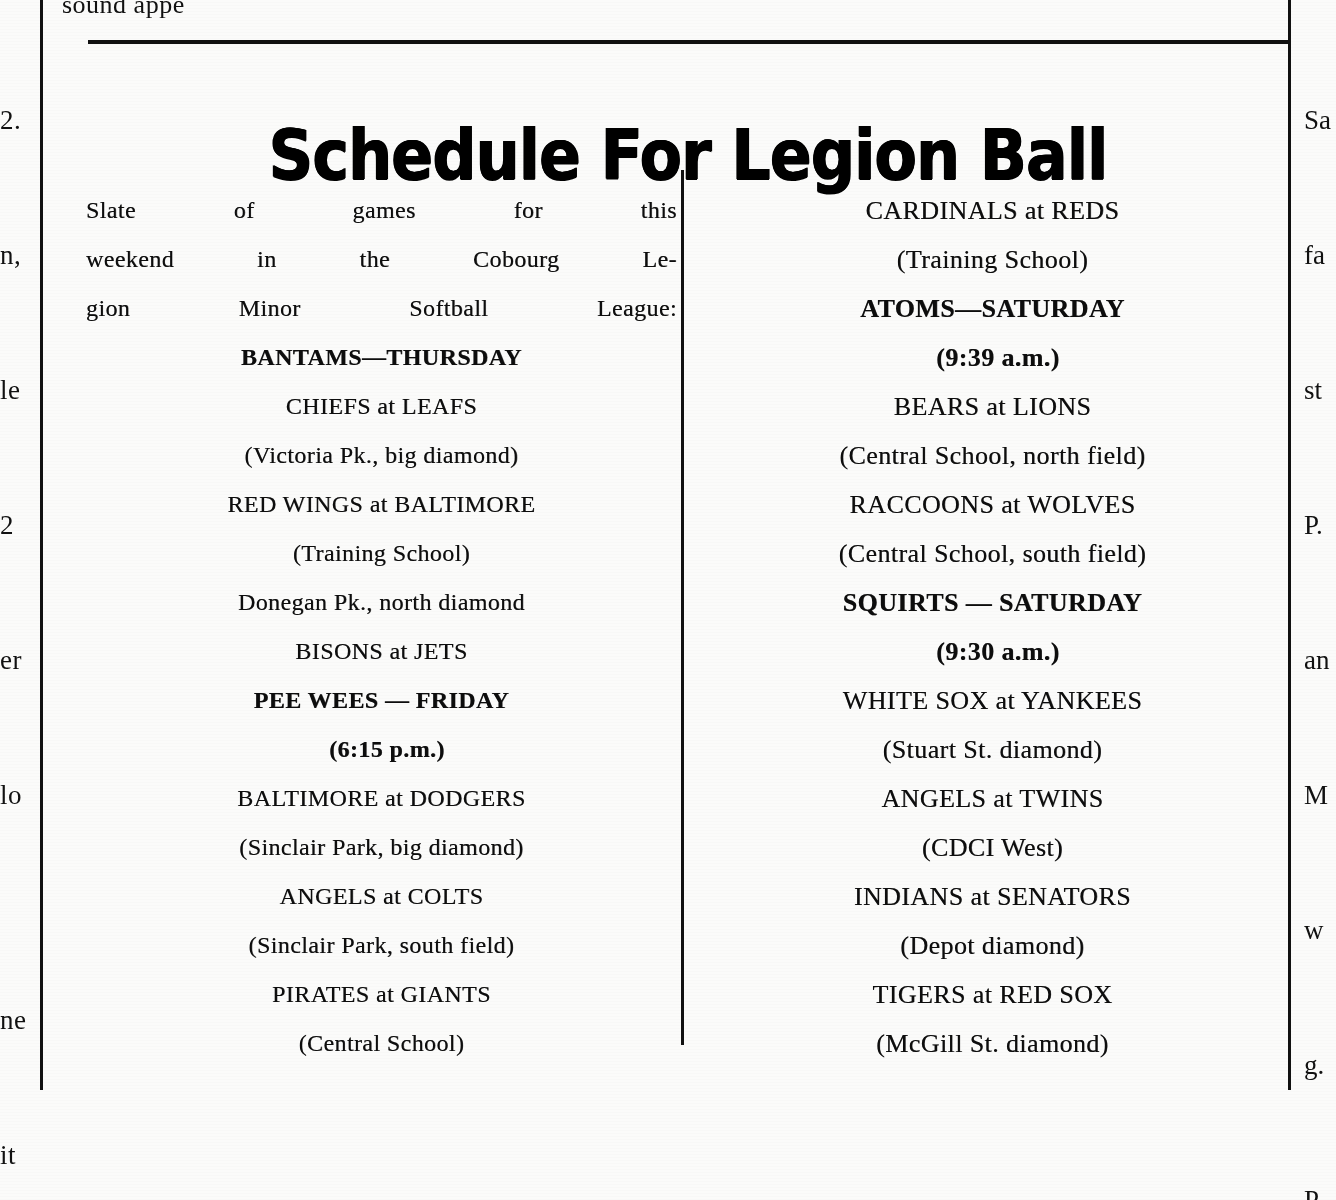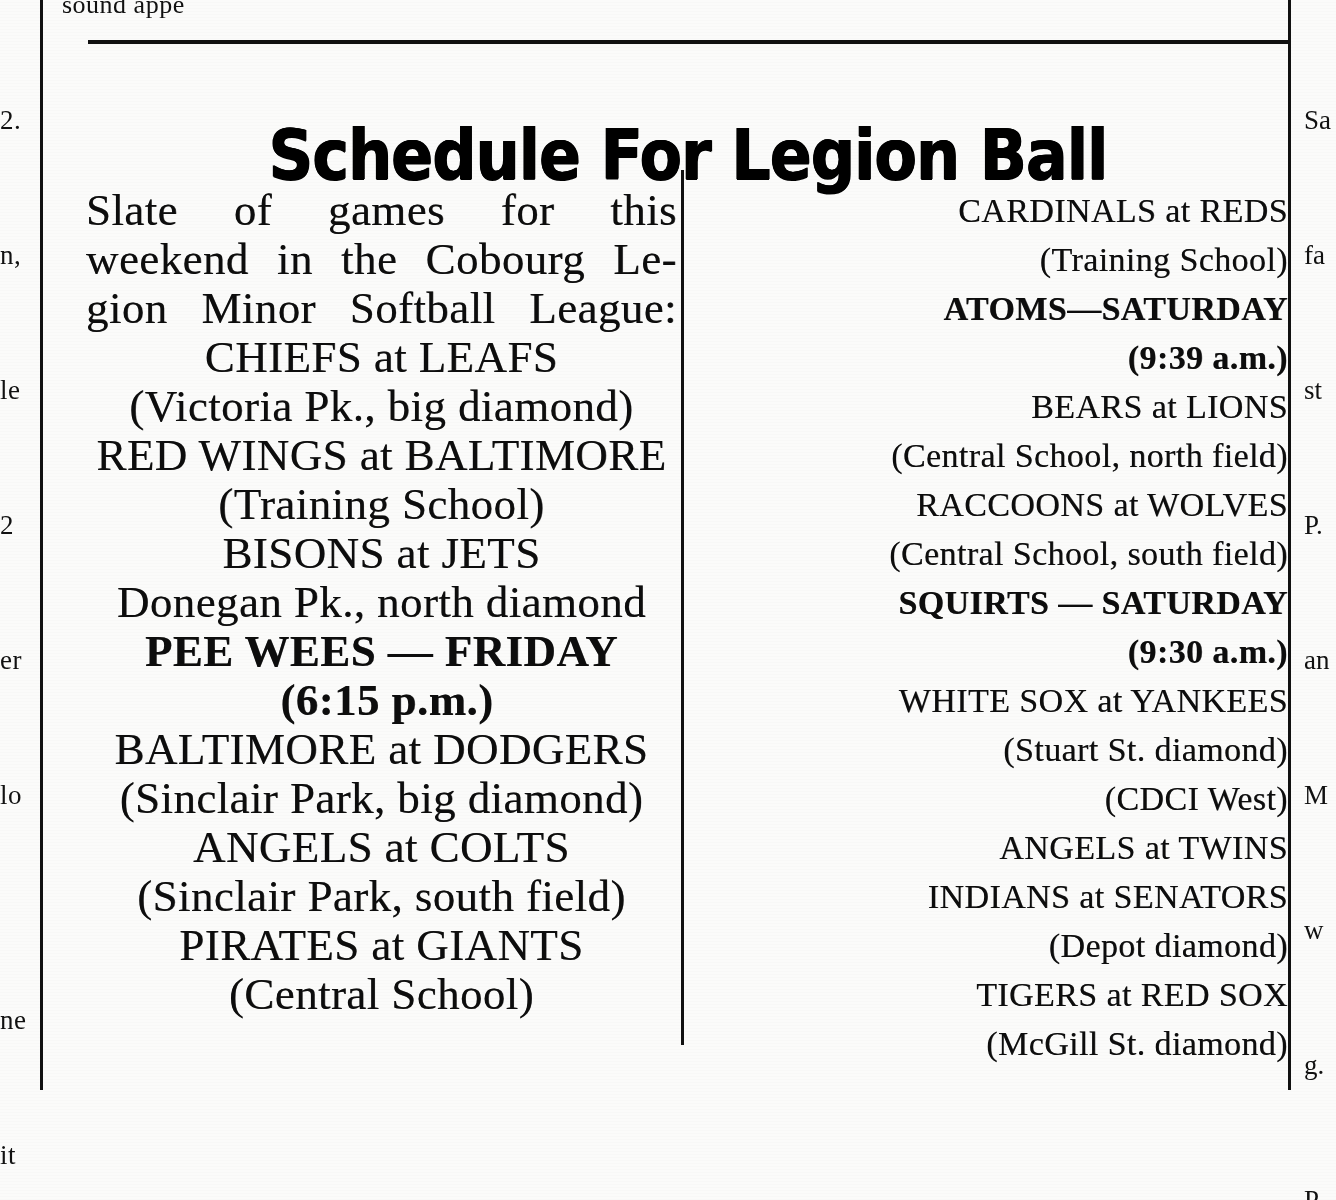--- a/index.html
+++ b/index.html
@@ -108,22 +108,22 @@
     font-weight: 700;
   }
   .line.venue {
     font-size: 32px;
   }
   .line.time {
     font-weight: 700;
     font-size: 32px;
     padding-left: 11px;
   }
-  .col-left .line { font-size: 45px; }
-  .col-right .line { font-size: 34px; text-align: right; }
+  .col-left .line { font-size: 24px; }
+  .col-right .line { font-size: 26px; }
 
   
   .line { text-shadow: 0.35px 0 0 rgba(0,0,0,.55); }
 
   
   .right-col {
     position: absolute;
     font-family: "Liberation Serif", serif;
     font-size: 27px;
     line-height: 45px;
@@ -191,26 +191,27 @@
 
   <h1 class="headline">Schedule For Legion Ball</h1>
 
   <div class="cols">
 
     <div class="col col-left">
       <div class="line just">Slate of games for this</div>
       <div class="line just">weekend in the Cobourg Le-</div>
       <div class="line just">gion Minor Softball League:</div>
 
+      <div class="line bold">BANTAMS—THURSDAY</div>
       <div class="line">CHIEFS at LEAFS</div>
       <div class="line venue">(Victoria Pk., big diamond)</div>
       <div class="line">RED WINGS at BALTIMORE</div>
       <div class="line venue">(Training School)</div>
+      <div class="line venue">Donegan Pk., north diamond</div>
       <div class="line">BISONS at JETS</div>
-      <div class="line venue">Donegan Pk., north diamond</div>
       <div class="line bold">PEE WEES — FRIDAY</div>
       <div class="line time">(6:15 p.m.)</div>
       <div class="line">BALTIMORE at DODGERS</div>
       <div class="line venue">(Sinclair Park, big diamond)</div>
       <div class="line">ANGELS at  COLTS</div>
       <div class="line venue">(Sinclair Park, south field)</div>
       <div class="line">PIRATES at GIANTS</div>
       <div class="line venue">(Central School)</div>
     </div>
 
@@ -220,22 +221,22 @@
       <div class="line bold">ATOMS—SATURDAY</div>
       <div class="line time">(9:39 a.m.)</div>
       <div class="line">BEARS at LIONS</div>
       <div class="line venue">(Central School, north field)</div>
       <div class="line">RACCOONS at WOLVES</div>
       <div class="line venue">(Central School, south field)</div>
       <div class="line bold">SQUIRTS — SATURDAY</div>
       <div class="line time">(9:30 a.m.)</div>
       <div class="line">WHITE SOX at YANKEES</div>
       <div class="line venue">(Stuart St. diamond)</div>
+      <div class="line">ANGELS at TWINS</div>
       <div class="line venue">(CDCI West)</div>
-      <div class="line">ANGELS at TWINS</div>
       <div class="line">INDIANS at SENATORS</div>
       <div class="line venue">(Depot diamond)</div>
       <div class="line">TIGERS at RED SOX</div>
       <div class="line venue">(McGill St. diamond)</div>
     </div>
 
   </div>
 </div>
 
 <div class="grain"></div>

